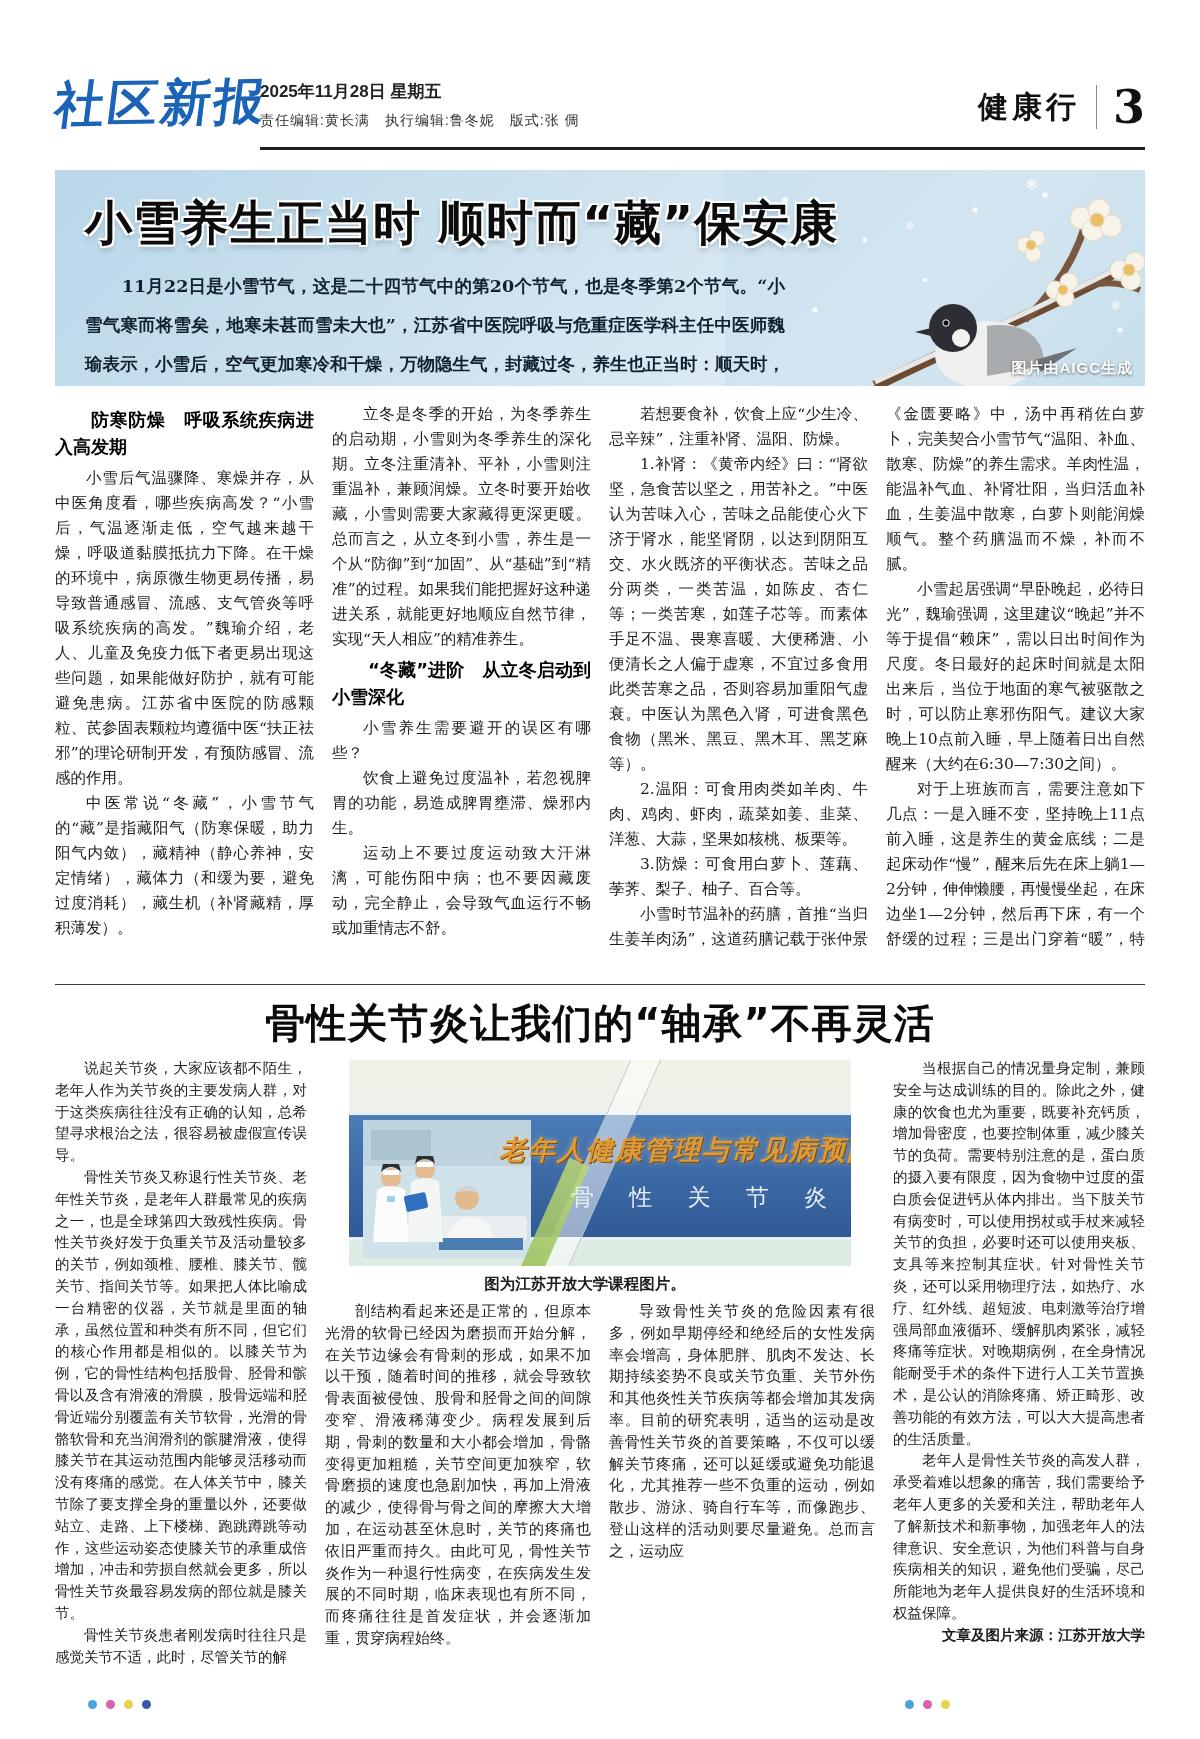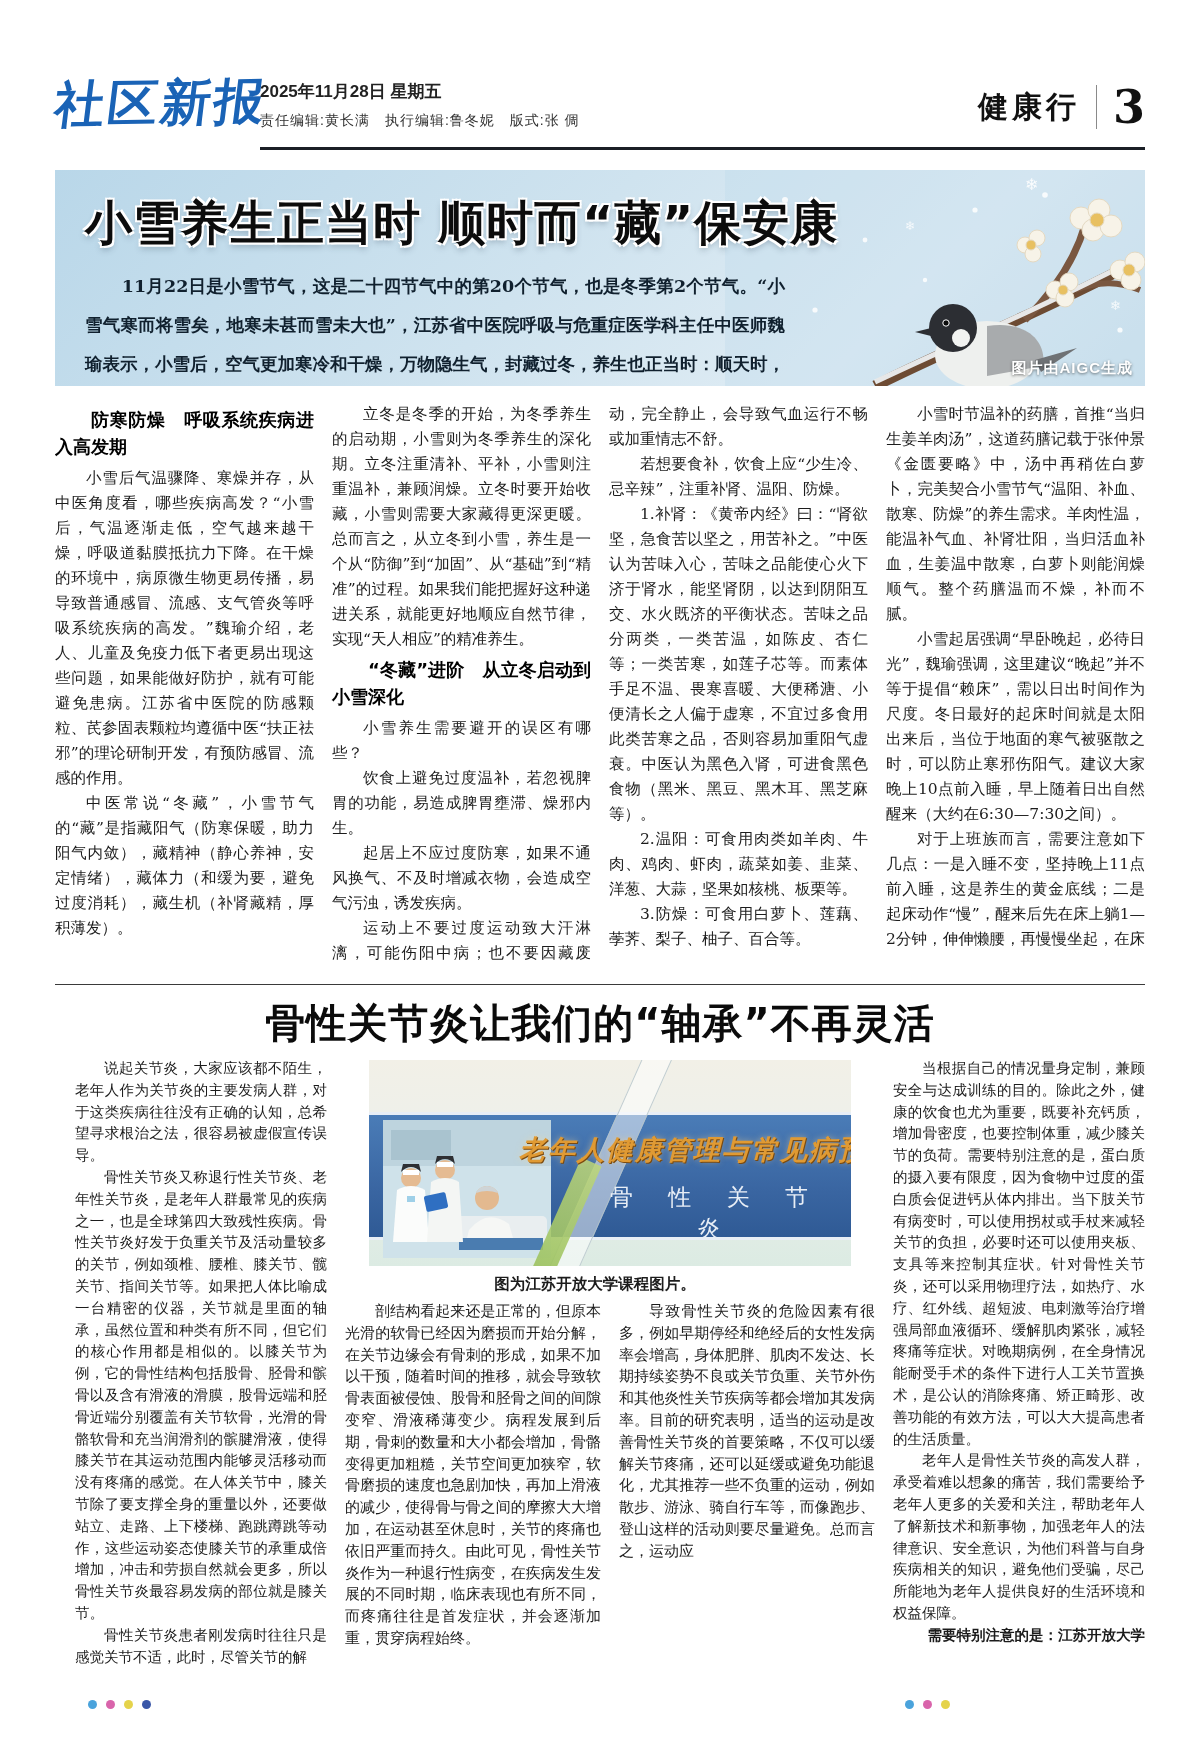--- a/index.html
+++ b/index.html
@@ -39,21 +39,21 @@
   .sub{font-family:"DejaVu Sans","Liberation Sans",sans-serif;font-weight:800;font-size:18px;
         line-height:27px;margin:4px 0 6px;text-indent:2em;color:#000;}
   .kai{}
 
   
   .divider{position:absolute;left:55px;right:55px;top:984px;height:1px;background:#3a3a3a;}
 
   
   .a2head{position:absolute;left:55px;right:55px;top:996px;text-align:center;
         font-family:"DejaVu Sans","Liberation Sans",sans-serif;font-weight:900;font-size:40px;color:#0b0b0b;letter-spacing:1px;}
-  .a2cols{position:absolute;left:55px;right:55px;top:1058px;height:612px;display:flex;gap:18px;margin-left:20px;}
+  .a2cols{position:absolute;left:55px;right:55px;top:1058px;height:612px;display:flex;gap:18px;}
   .a2col{width:252px;flex:0 0 252px;font-size:14.5px;line-height:21.8px;text-align:justify;overflow:hidden;}
   .a2col p{margin:0;text-indent:2em;}
   .a2mid{flex:1 1 auto;display:flex;flex-direction:column;overflow:hidden;}
   .midtext{column-count:2;column-gap:18px;column-fill:auto;height:352px;overflow:hidden;
         font-size:15px;line-height:21.8px;text-align:justify;margin-top:6px;}
   .midtext p{margin:0;text-indent:2em;}
   .img-caption{font-family:"DejaVu Sans","Liberation Sans",sans-serif;font-weight:bold;font-size:15.5px;
         text-align:center;padding-right:30px;margin-top:8px;}
   .source{margin-top:6px;text-align:right;text-indent:0 !important;font-family:"DejaVu Sans","Liberation Sans",sans-serif;
         font-weight:bold;font-size:14.5px;}
@@ -160,21 +160,20 @@
   </div>
 
   <div class="a1body">
     <div class="sub">防寒防燥　呼吸系统疾病进入高发期</div>
     <p>小雪后气温骤降、寒燥并存，从中医角度看，哪些疾病高发？“小雪后，气温逐渐走低，空气越来越干燥，呼吸道黏膜抵抗力下降。在干燥的环境中，病原微生物更易传播，易导致普通感冒、流感、支气管炎等呼吸系统疾病的高发。”魏瑜介绍，老人、儿童及免疫力低下者更易出现这些问题，如果能做好防护，就有可能避免患病。江苏省中医院的防感颗粒、芪参固表颗粒均遵循中医“扶正祛邪”的理论研制开发，有预防感冒、流感的作用。</p>
     <p>中医常说“冬藏”，小雪节气的“藏”是指藏阳气（防寒保暖，助力阳气内敛），藏精神（静心养神，安定情绪），藏体力（和缓为要，避免过度消耗），藏生机（补肾藏精，厚积薄发）。</p>
     <p>立冬是冬季的开始，为冬季养生的启动期，小雪则为冬季养生的深化期。立冬注重清补、平补，小雪则注重温补，兼顾润燥。立冬时要开始收藏，小雪则需要大家藏得更深更暖。总而言之，从立冬到小雪，养生是一个从“防御”到“加固”、从“基础”到“精准”的过程。如果我们能把握好这种递进关系，就能更好地顺应自然节律，实现“天人相应”的精准养生。</p>
     <div class="sub">“冬藏”进阶　从立冬启动到小雪深化</div>
     <p>小雪养生需要避开的误区有哪些？</p>
     <p>饮食上避免过度温补，若忽视脾胃的功能，易造成脾胃壅滞、燥邪内生。</p>
-    <p>起居上不应过度防寒，如果不通风换气、不及时增减衣物，会造成空气污浊，诱发疾病。</p>
     <p>运动上不要过度运动致大汗淋漓，可能伤阳中病；也不要因藏废动，完全静止，会导致气血运行不畅或加重情志不舒。</p>
     <p class="kai">若想要食补，饮食上应“少生冷、忌辛辣”，注重补肾、温阳、防燥。</p>
     <p class="kai">1.补肾：《黄帝内经》曰：“肾欲坚，急食苦以坚之，用苦补之。”中医认为苦味入心，苦味之品能使心火下济于肾水，能坚肾阴，以达到阴阳互交、水火既济的平衡状态。苦味之品分两类，一类苦温，如陈皮、杏仁等；一类苦寒，如莲子芯等。而素体手足不温、畏寒喜暖、大便稀溏、小便清长之人偏于虚寒，不宜过多食用此类苦寒之品，否则容易加重阳气虚衰。中医认为黑色入肾，可进食黑色食物（黑米、黑豆、黑木耳、黑芝麻等）。</p>
     <p class="kai">2.温阳：可食用肉类如羊肉、牛肉、鸡肉、虾肉，蔬菜如姜、韭菜、洋葱、大蒜，坚果如核桃、板栗等。</p>
     <p class="kai">3.防燥：可食用白萝卜、莲藕、荸荠、梨子、柚子、百合等。</p>
     <p class="kai">小雪时节温补的药膳，首推“当归生姜羊肉汤”，这道药膳记载于张仲景《金匮要略》中，汤中再稍佐白萝卜，完美契合小雪节气“温阳、补血、散寒、防燥”的养生需求。羊肉性温，能温补气血、补肾壮阳，当归活血补血，生姜温中散寒，白萝卜则能润燥顺气。整个药膳温而不燥，补而不腻。</p>
     <p class="kai">小雪起居强调“早卧晚起，必待日光”，魏瑜强调，这里建议“晚起”并不等于提倡“赖床”，需以日出时间作为尺度。冬日最好的起床时间就是太阳出来后，当位于地面的寒气被驱散之时，可以防止寒邪伤阳气。建议大家晚上10点前入睡，早上随着日出自然醒来（大约在6:30—7:30之间）。</p>
     <p class="kai">对于上班族而言，需要注意如下几点：一是入睡不变，坚持晚上11点前入睡，这是养生的黄金底线；二是起床动作“慢”，醒来后先在床上躺1—2分钟，伸伸懒腰，再慢慢坐起，在床边坐1—2分钟，然后再下床，有一个舒缓的过程；三是出门穿着“暖”，特别是头、腰、脚；四是早餐必须“热”，早餐选用热粥、汤面、热牛奶等饮食，可以迅速为身体补充热量。</p>
 
   </div>
@@ -229,21 +228,21 @@
       <div class="img-caption">图为江苏开放大学课程图片。</div>
       <div class="midtext">
         <p>剖结构看起来还是正常的，但原本光滑的软骨已经因为磨损而开始分解，在关节边缘会有骨刺的形成，如果不加以干预，随着时间的推移，就会导致软骨表面被侵蚀、股骨和胫骨之间的间隙变窄、滑液稀薄变少。病程发展到后期，骨刺的数量和大小都会增加，骨骼变得更加粗糙，关节空间更加狭窄，软骨磨损的速度也急剧加快，再加上滑液的减少，使得骨与骨之间的摩擦大大增加，在运动甚至休息时，关节的疼痛也依旧严重而持久。由此可见，骨性关节炎作为一种退行性病变，在疾病发生发展的不同时期，临床表现也有所不同，而疼痛往往是首发症状，并会逐渐加重，贯穿病程始终。</p>
         <p>导致骨性关节炎的危险因素有很多，例如早期停经和绝经后的女性发病率会增高，身体肥胖、肌肉不发达、长期持续姿势不良或关节负重、关节外伤和其他炎性关节疾病等都会增加其发病率。目前的研究表明，适当的运动是改善骨性关节炎的首要策略，不仅可以缓解关节疼痛，还可以延缓或避免功能退化，尤其推荐一些不负重的运动，例如散步、游泳、骑自行车等，而像跑步、登山这样的活动则要尽量避免。总而言之，运动应</p>
       </div>
     </div>
 
     <div class="a2col">
       <p>当根据自己的情况量身定制，兼顾安全与达成训练的目的。除此之外，健康的饮食也尤为重要，既要补充钙质，增加骨密度，也要控制体重，减少膝关节的负荷。需要特别注意的是，蛋白质的摄入要有限度，因为食物中过度的蛋白质会促进钙从体内排出。当下肢关节有病变时，可以使用拐杖或手杖来减轻关节的负担，必要时还可以使用夹板、支具等来控制其症状。针对骨性关节炎，还可以采用物理疗法，如热疗、水疗、红外线、超短波、电刺激等治疗增强局部血液循环、缓解肌肉紧张，减轻疼痛等症状。对晚期病例，在全身情况能耐受手术的条件下进行人工关节置换术，是公认的消除疼痛、矫正畸形、改善功能的有效方法，可以大大提高患者的生活质量。</p>
       <p>老年人是骨性关节炎的高发人群，承受着难以想象的痛苦，我们需要给予老年人更多的关爱和关注，帮助老年人了解新技术和新事物，加强老年人的法律意识、安全意识，为他们科普与自身疾病相关的知识，避免他们受骗，尽己所能地为老年人提供良好的生活环境和权益保障。</p>
-      <p class="source">需要特别注意的是：江苏开放大学</p>
+      <p class="source">文章及图片来源：江苏开放大学</p>
     </div>
 
   </div>
 
   <div class="dots left">
     <span class="dot" style="background: rgb(74, 163, 220);"></span>
     <span class="dot" style="background: rgb(217, 100, 171);"></span>
     <span class="dot" style="background: rgb(229, 211, 75);"></span>
     <span class="dot" style="background: rgb(58, 87, 168);"></span>
   </div>

